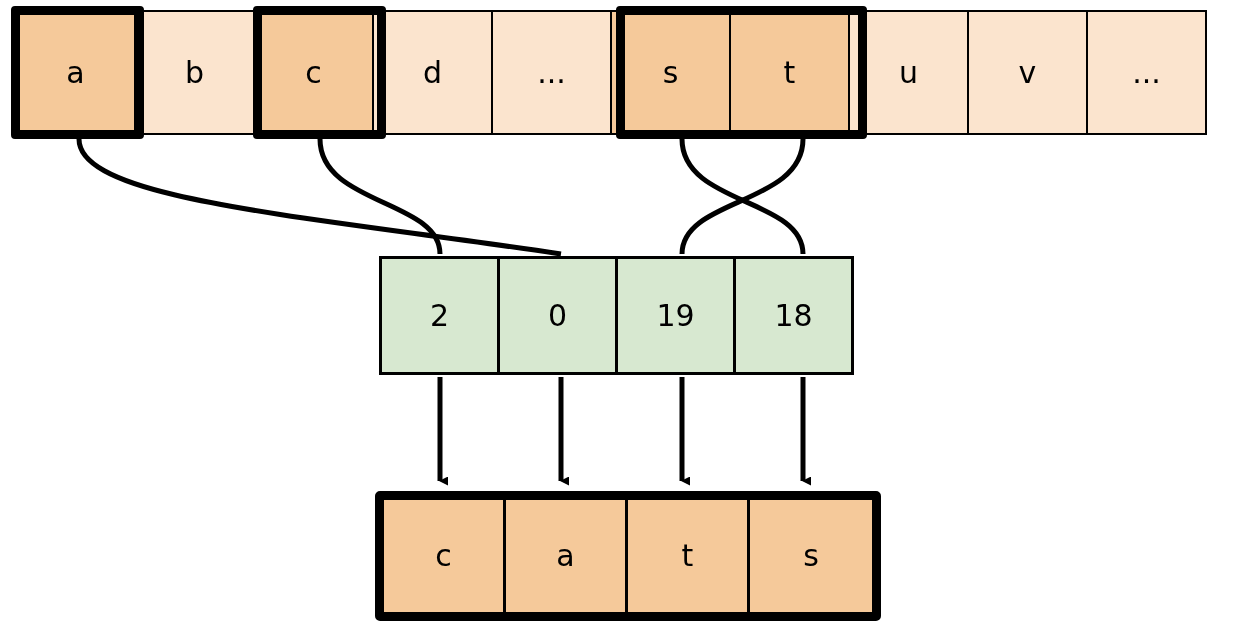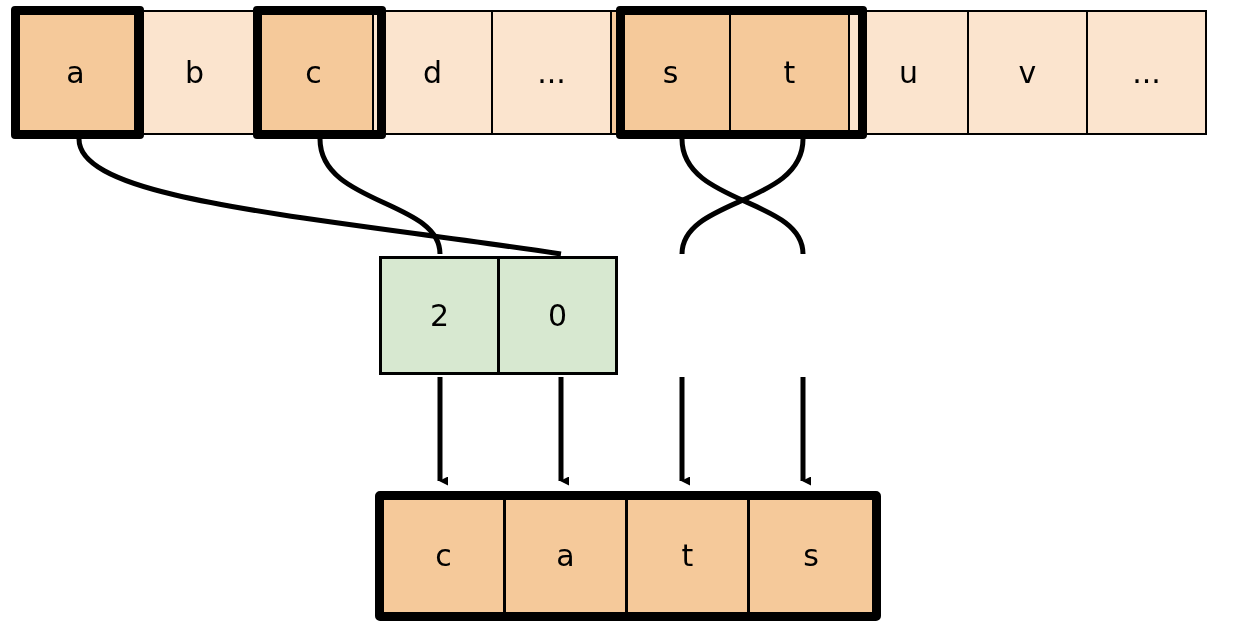--- a/index.html
+++ b/index.html
@@ -155,20 +155,26 @@
   <div class="emph-frame" style="left:253px; top:6px; width:133px; height:133px;"></div>
   <div class="emph-frame" style="left:616px; top:6px; width:251px; height:133px;"></div>
 
   <div class="index-row">
     <div class="index-cell">
       <span class="cell-label">2</span>
     </div>
     <div class="index-cell">
       <span class="cell-label">0</span>
     </div>
+    <div class="index-cell">
+      <span class="cell-label">19</span>
+    </div>
+    <div class="index-cell">
+      <span class="cell-label">18</span>
+    </div>
   </div>
 
   <div class="result-row">
     <div class="result-cell">
       <span class="cell-label">c</span>
     </div>
     <div class="result-cell">
       <span class="cell-label">a</span>
     </div>
     <div class="result-cell">

